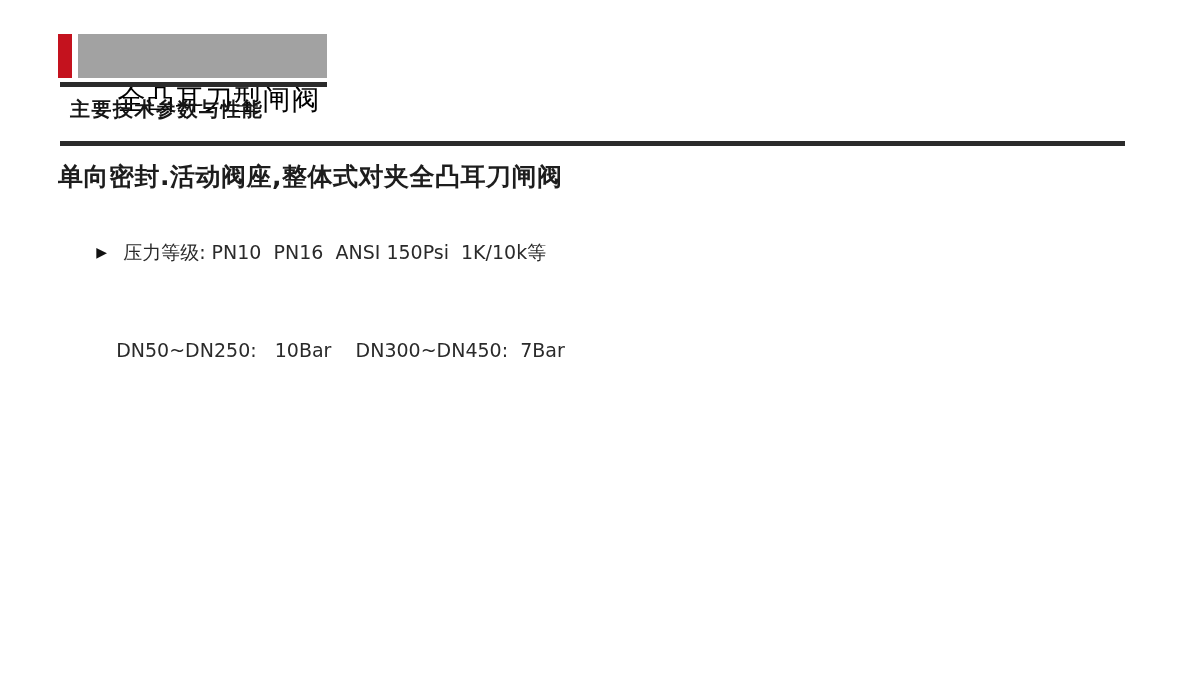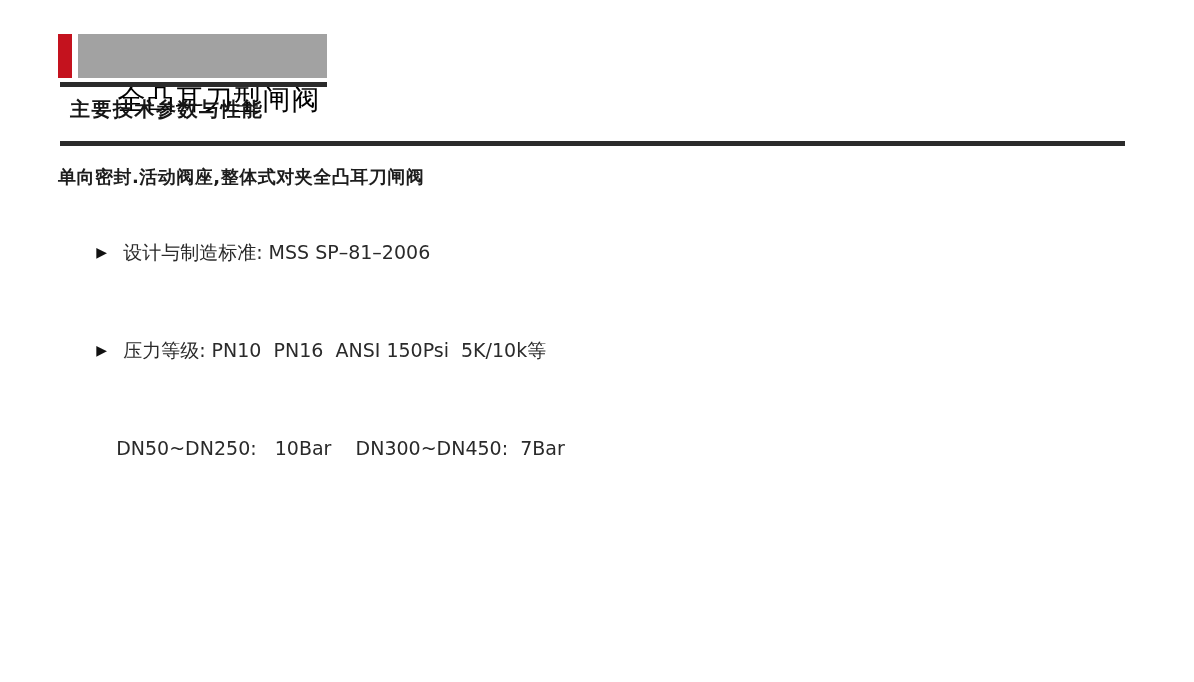--- a/index.html
+++ b/index.html
@@ -30,21 +30,21 @@
   }
   .section-rule {
     position:absolute; left:60px; top:141px; width:1065px; height:5px;
     background:var(--rule-dark,#2b2b2b);
   }
   .content {
     position:absolute; left:0; top:146px; width:1194px;
     padding:18px 34px 0 58px;
   }
   .intro {
-    font-size:18px; font-weight:bold; letter-spacing:0.5px;
+    font-size:25px; font-weight:bold; letter-spacing:0.5px;
     line-height:26px; margin-bottom:14px; white-space:pre; color:#1d1d1d;
   }
   .spec-line {
     font-size:19px; line-height:32px; white-space:pre; color:#2a2a2a;
   }
   .spec-line.with-bullet { padding-left:14px; }
   .spec-line.indent-lg { padding-left:34px; }
   .bullet {
     display:inline-block; width:14px; margin-right:13px;
     font-size:14px; color:#111111; transform:translateY(-2px);
@@ -58,22 +58,19 @@
   <span>全凸耳刀型闸阀</span>
 </div>
 <div class="title-underline"></div>
 <div class="section-heading">主要技术参数与性能</div>
 <div class="section-rule"></div>
 
 <div class="content">
   <p class="intro">单向密封.活动阀座,整体式对夹全凸耳刀闸阀</p>
 
   <div class="spec-line with-bullet">
-    <span class="bullet">▶</span><span>设计与制造标准: MSS SP–81–2006</span>
-  </div>
-  <div class="spec-line with-bullet">
-    <span class="bullet">▶</span><span>压力等级: PN10  PN16  ANSI 150Psi  5K/10k等</span>
+    <span class="bullet">▶</span><span>压力等级: PN10  PN16  ANSI 150Psi  1K/10k等</span>
   </div>
   <div class="spec-line indent-lg">
     <span>DN50~DN250:   10Bar    DN300~DN450:  7Bar</span>
   </div>
 
 </div>
 
 </body></html>

